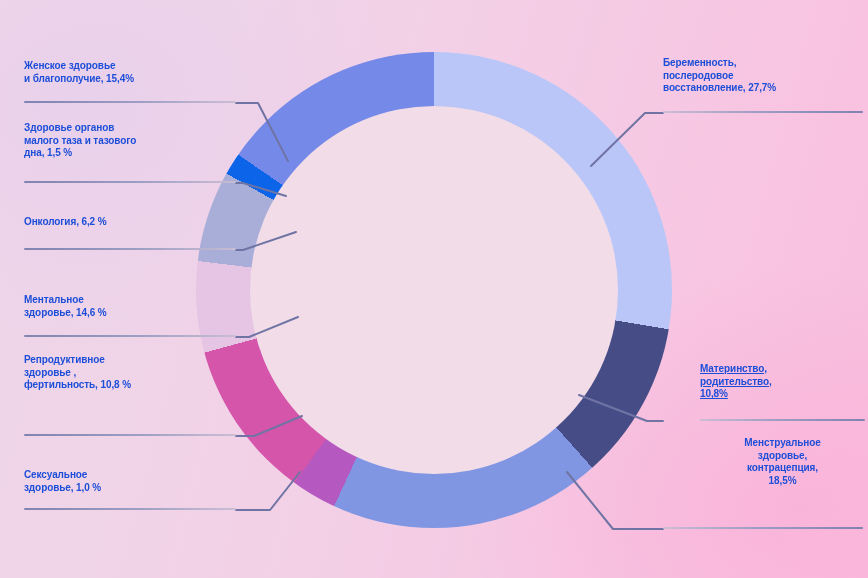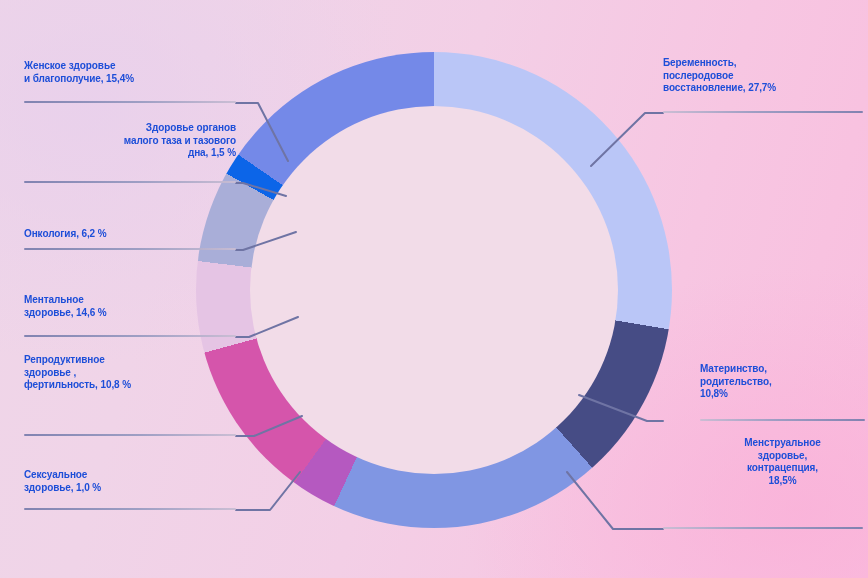--- a/index.html
+++ b/index.html
@@ -49,47 +49,47 @@
   <path d="M236,510 L270,510 L300,472"></path>
   <path d="M663,113 L645,113 L591,166"></path>
   <path d="M663,421 L647,421 L579,395"></path>
   <path d="M663,529 L613,529 L567,472"></path>
 </svg>
 
 <div class="label" style="left:24px;top:60px;width:212px;">Женское здоровье
 и благополучие, 15,4%</div>
 <div class="rule" style="left:24px;top:101px;width:212px;"></div>
 
-<div class="label" style="left:24px;top:122px;width:212px;text-align:right;">Здоровье органов
+<div class="label" style="left:24px;top:122px;width:212px;">Здоровье органов
 малого таза и тазового
 дна, 1,5 %</div>
 <div class="rule" style="left:24px;top:181px;width:212px;"></div>
 
-<div class="label" style="left:24px;top:228px;width:212px;">Онкология, 6,2 %</div>
+<div class="label" style="left:24px;top:216px;width:212px;">Онкология, 6,2 %</div>
 <div class="rule" style="left:24px;top:248px;width:212px;"></div>
 
 <div class="label" style="left:24px;top:294px;width:212px;">Ментальное
 здоровье, 14,6 %</div>
 <div class="rule" style="left:24px;top:335px;width:212px;"></div>
 
 <div class="label" style="left:24px;top:354px;width:212px;">Репродуктивное
 здоровье ,
 фертильность, 10,8 %</div>
 <div class="rule" style="left:24px;top:434px;width:212px;"></div>
 
 <div class="label" style="left:24px;top:469px;width:212px;">Сексуальное
 здоровье, 1,0 %</div>
 <div class="rule" style="left:24px;top:508px;width:212px;"></div>
 
 <div class="label right" style="left:663px;top:57px;width:200px;">Беременность,
 послеродовое
 восстановление, 27,7%</div>
 <div class="rule r2" style="left:663px;top:111px;width:200px;"></div>
 
-<div class="label right" style="left:700px;top:363px;width:165px;">Материнство,
+<div class="label right" style="left:700px;top:363px;width:165px;text-decoration:underline;">Материнство,
 родительство,
 10,8%</div>
 <div class="rule r2" style="left:700px;top:419px;width:165px;"></div>
 
 <div class="label right" style="left:700px;top:437px;width:165px;text-align:center;">Менструальное
 здоровье,
 контрацепция,
 18,5%</div>
 <div class="rule r2" style="left:663px;top:527px;width:200px;"></div>
 

